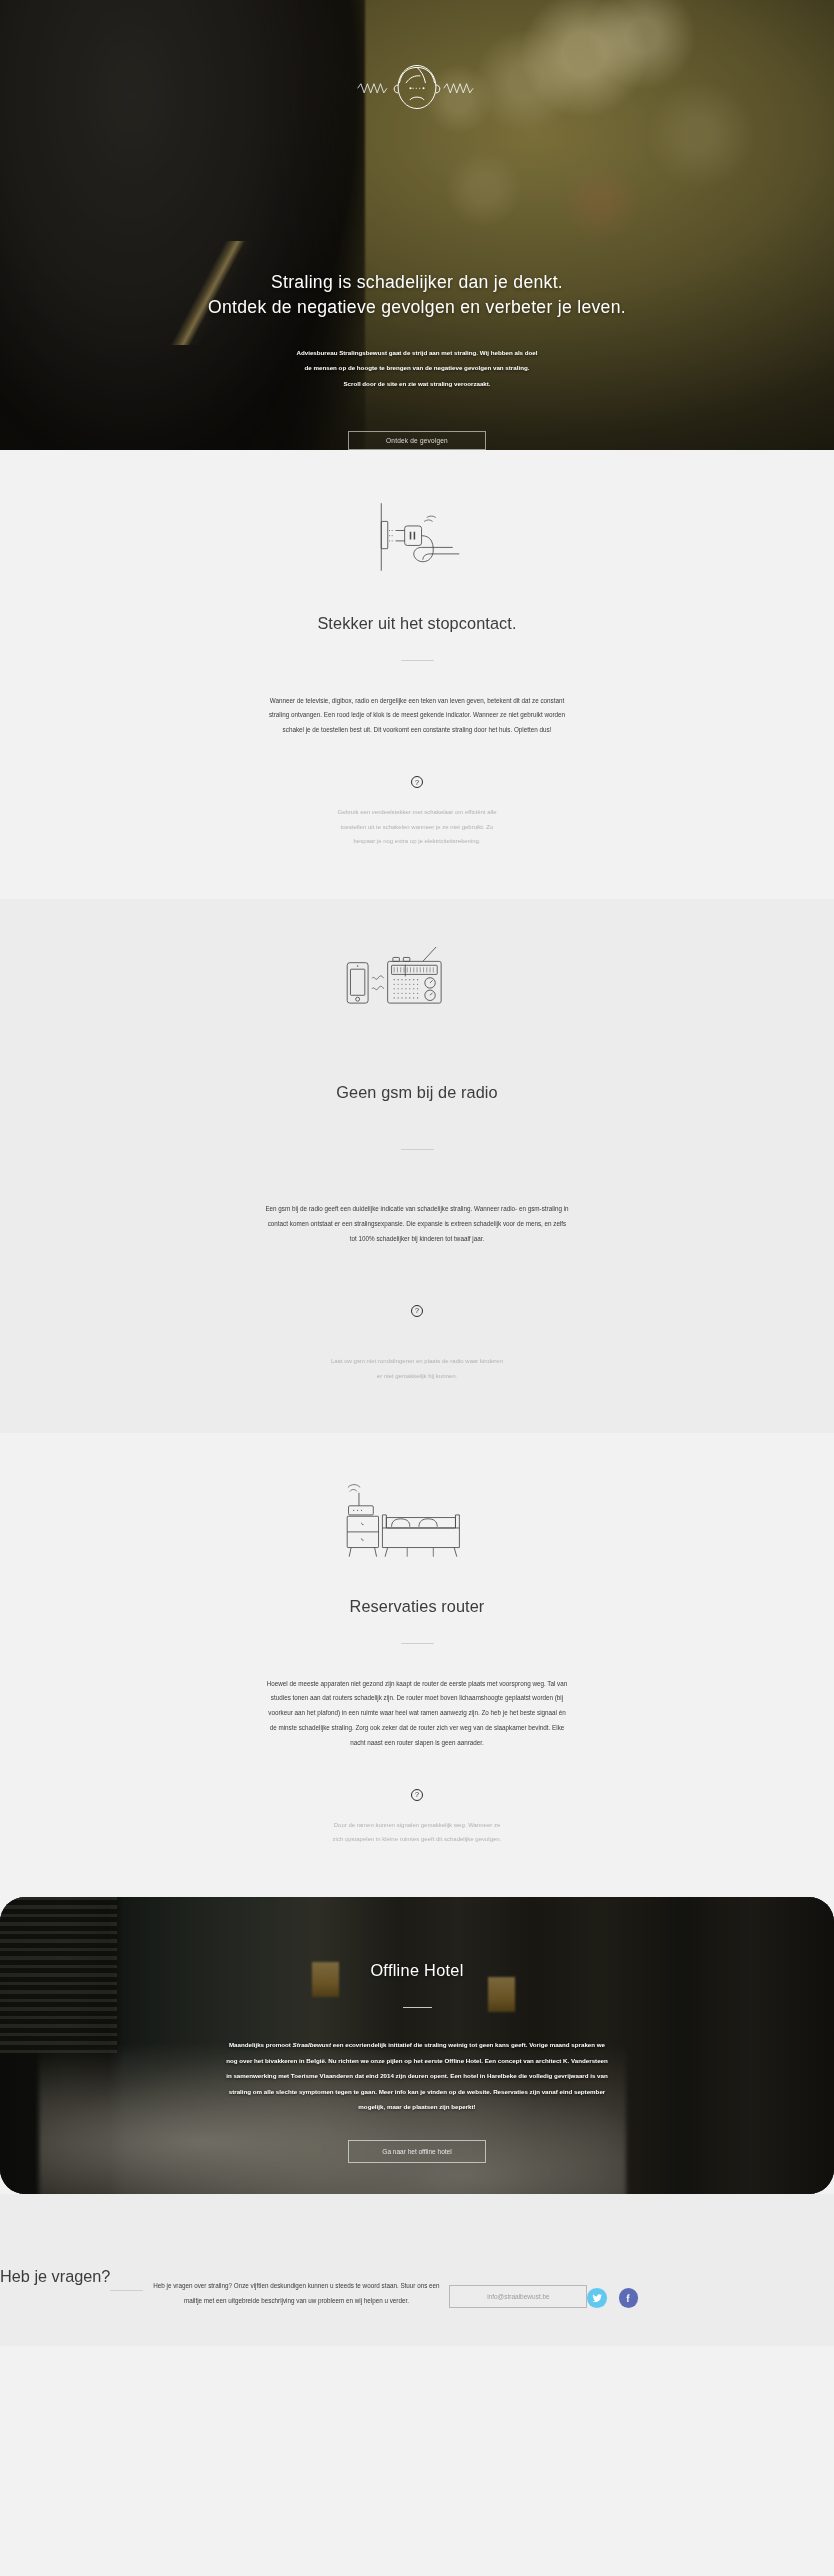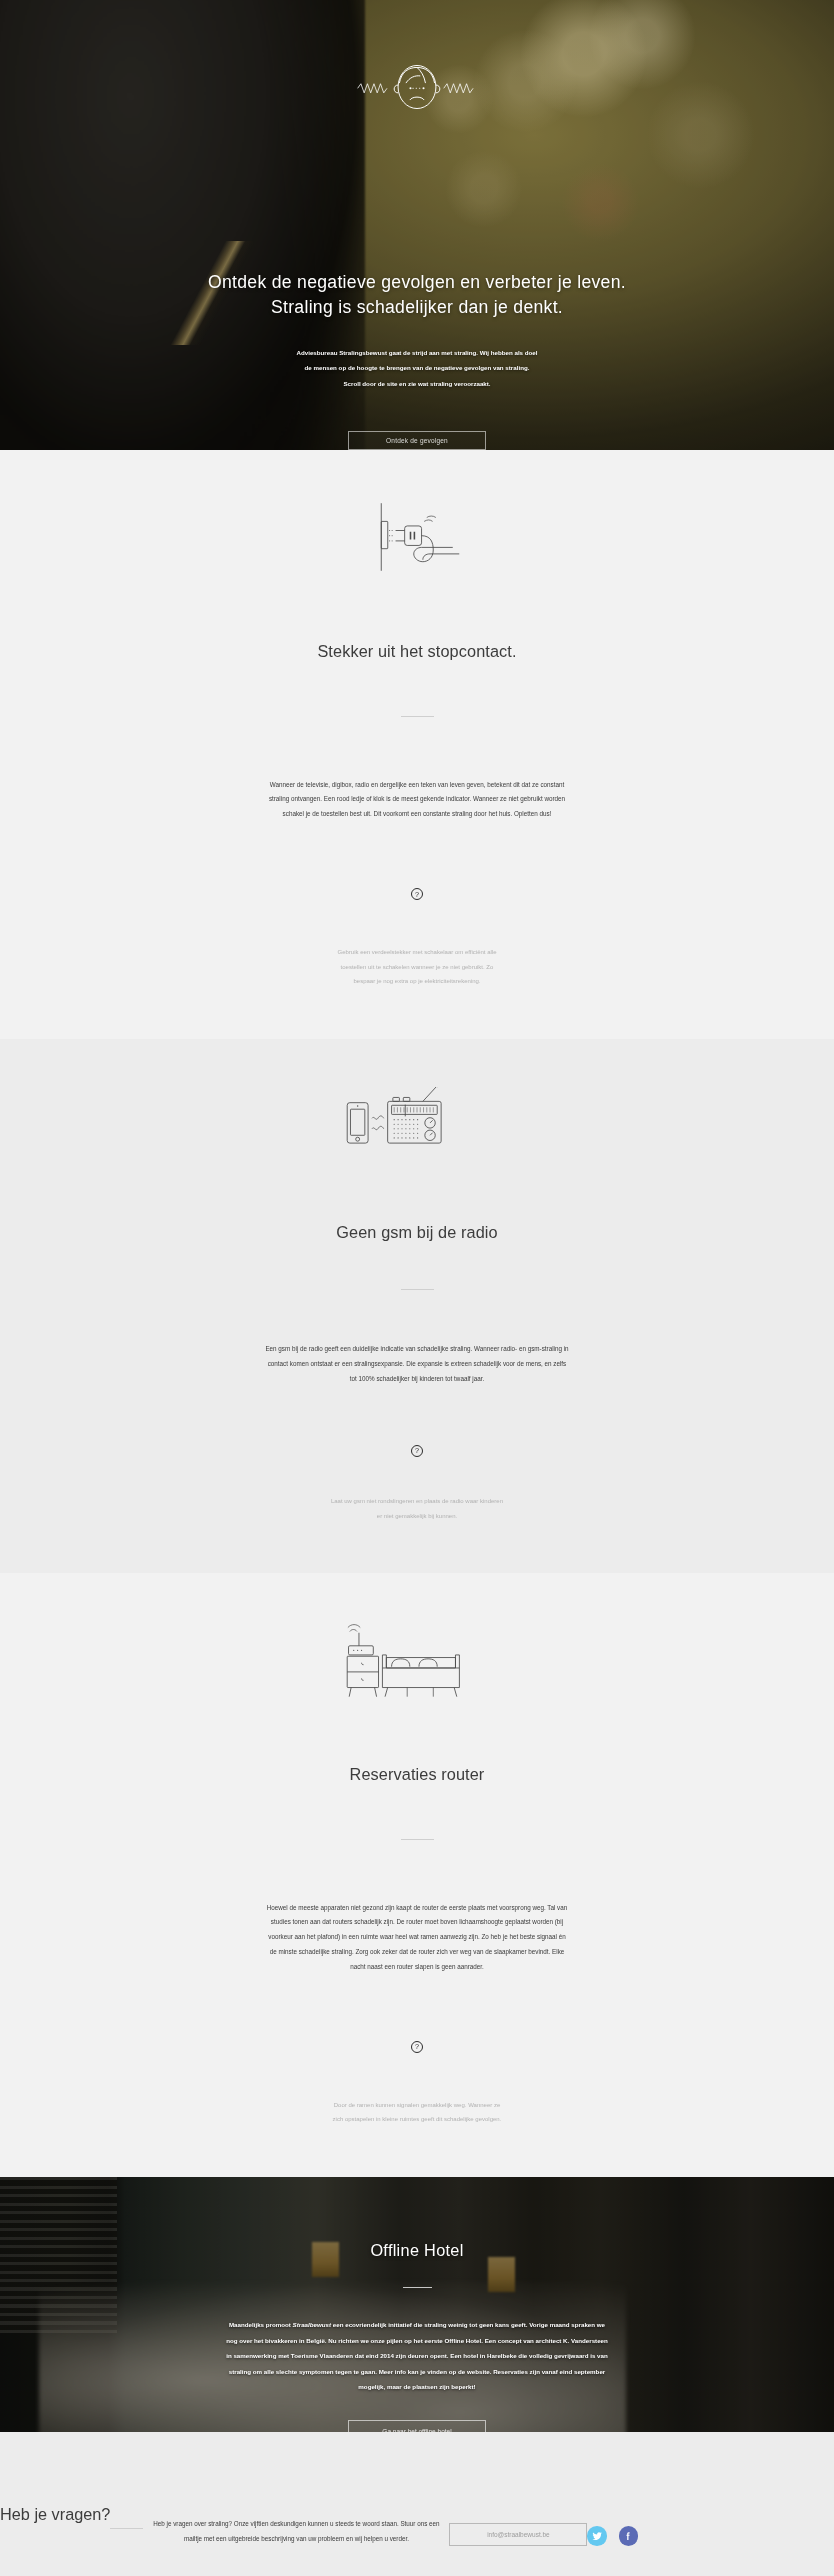--- a/index.html
+++ b/index.html
@@ -101,21 +101,21 @@
 
   
   .feature {
     width: 834px;
     display: flex;
     flex-direction: column;
     align-items: center;
     padding-top: 48px;
     padding-bottom: 50px;
   }
-  .feature.light { background: #f2f2f2; gap: 28px; }
+  .feature.light { background: #f2f2f2; }
   .feature.dark  { background: #ececec; gap: 20px; }
 
   .ill { height: 78px; display: flex; align-items: center; justify-content: center; }
 
   .feature-title {
     margin-top: 38px;
     color: #3c3c3c;
     font-size: 16.3px;
     font-weight: 300;
     letter-spacing: 0.1px;
@@ -152,23 +152,24 @@
     color: #b2b2b2;
     font-size: 6px;
     line-height: 2.4;
     text-align: center;
   }
 
   
   .hotel {
     position: relative;
     width: 834px;
-    height: 255px;
+    height: 297px;
     overflow: hidden;
     background: #141310;
+    border-radius: 25px;
   }
   .hotel-photo {
     position: absolute; inset: 0;
     background:
       linear-gradient(90deg,
         #0d0e0d 0%, #13150f 8%, #0a0b09 13%,
         #1d2420 15%, #2d342c 22%,
         #3b4038 30%, #4a4a3e 38%,
         #2b2a23 48%, #35332a 55%,
         #232119 64%, #2e2b21 72%,
@@ -311,22 +312,22 @@
 
         <path d="M88 48h14" stroke-dasharray="2 3" stroke-width="1.2"></path>
 
         <path d="M4 48l5-7 5 14 5-14 5 14 5-14 5 14 5-14 5 14 5-7" stroke-width="1.2"></path>
 
         <path d="M136 48l5-7 5 14 5-14 5 14 5-14 5 14 5-14 5 14 5-7" stroke-width="1.2"></path>
       </svg>
     </div>
 
     <h1 class="hero-title">
+      <span>Straling is schadelijker dan je denkt.</span>
       <span>Ontdek de negatieve gevolgen en verbeter je leven.</span>
-      <span>Straling is schadelijker dan je denkt.</span>
     </h1>
 
     <div class="hero-text">
       <div>Adviesbureau Stralingsbewust gaat de strijd aan met straling. Wij hebben als doel</div>
       <div>de mensen op de hoogte te brengen van de negatieve gevolgen van straling.</div>
       <div>Scroll door de site en zie wat straling veroorzaakt.</div>
     </div>
 
     <button class="hero-btn">Ontdek de gevolgen</button>
   </div>

